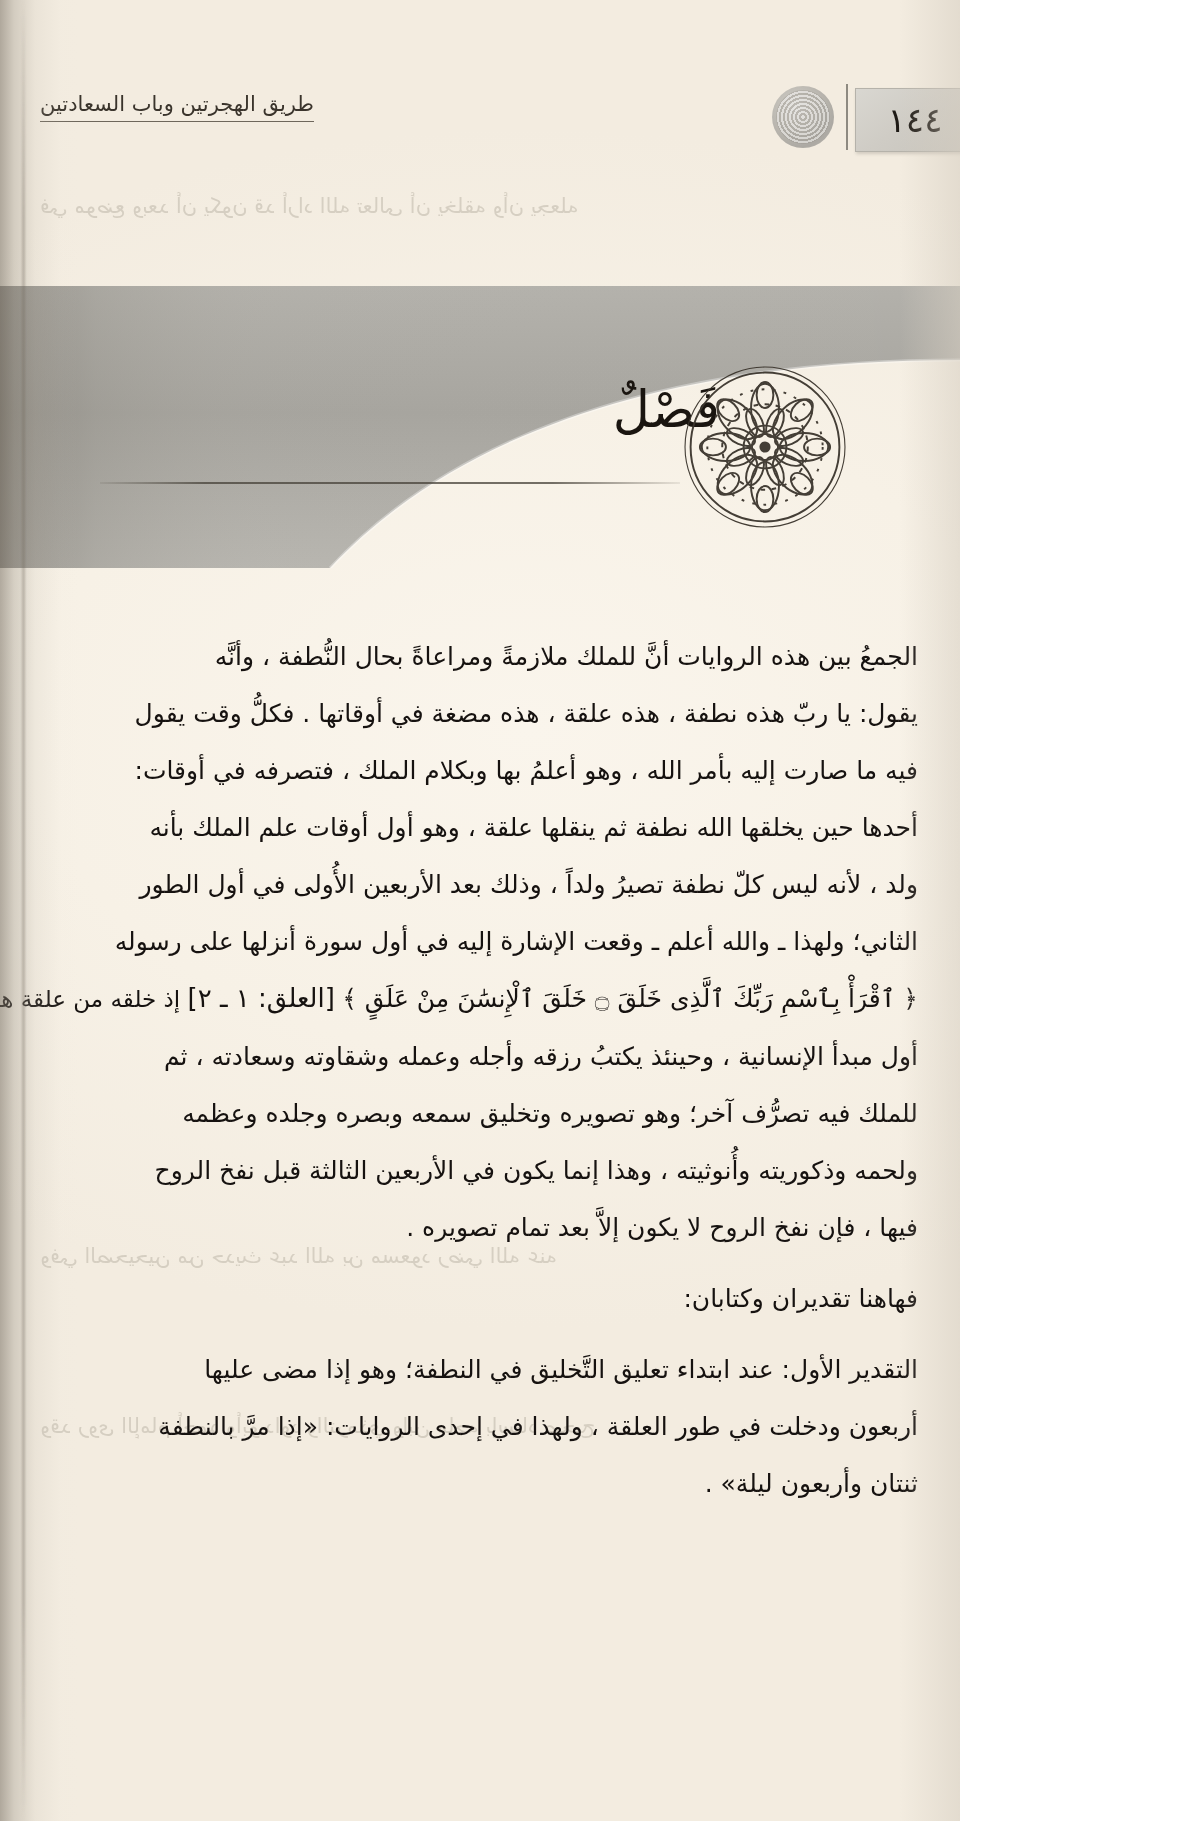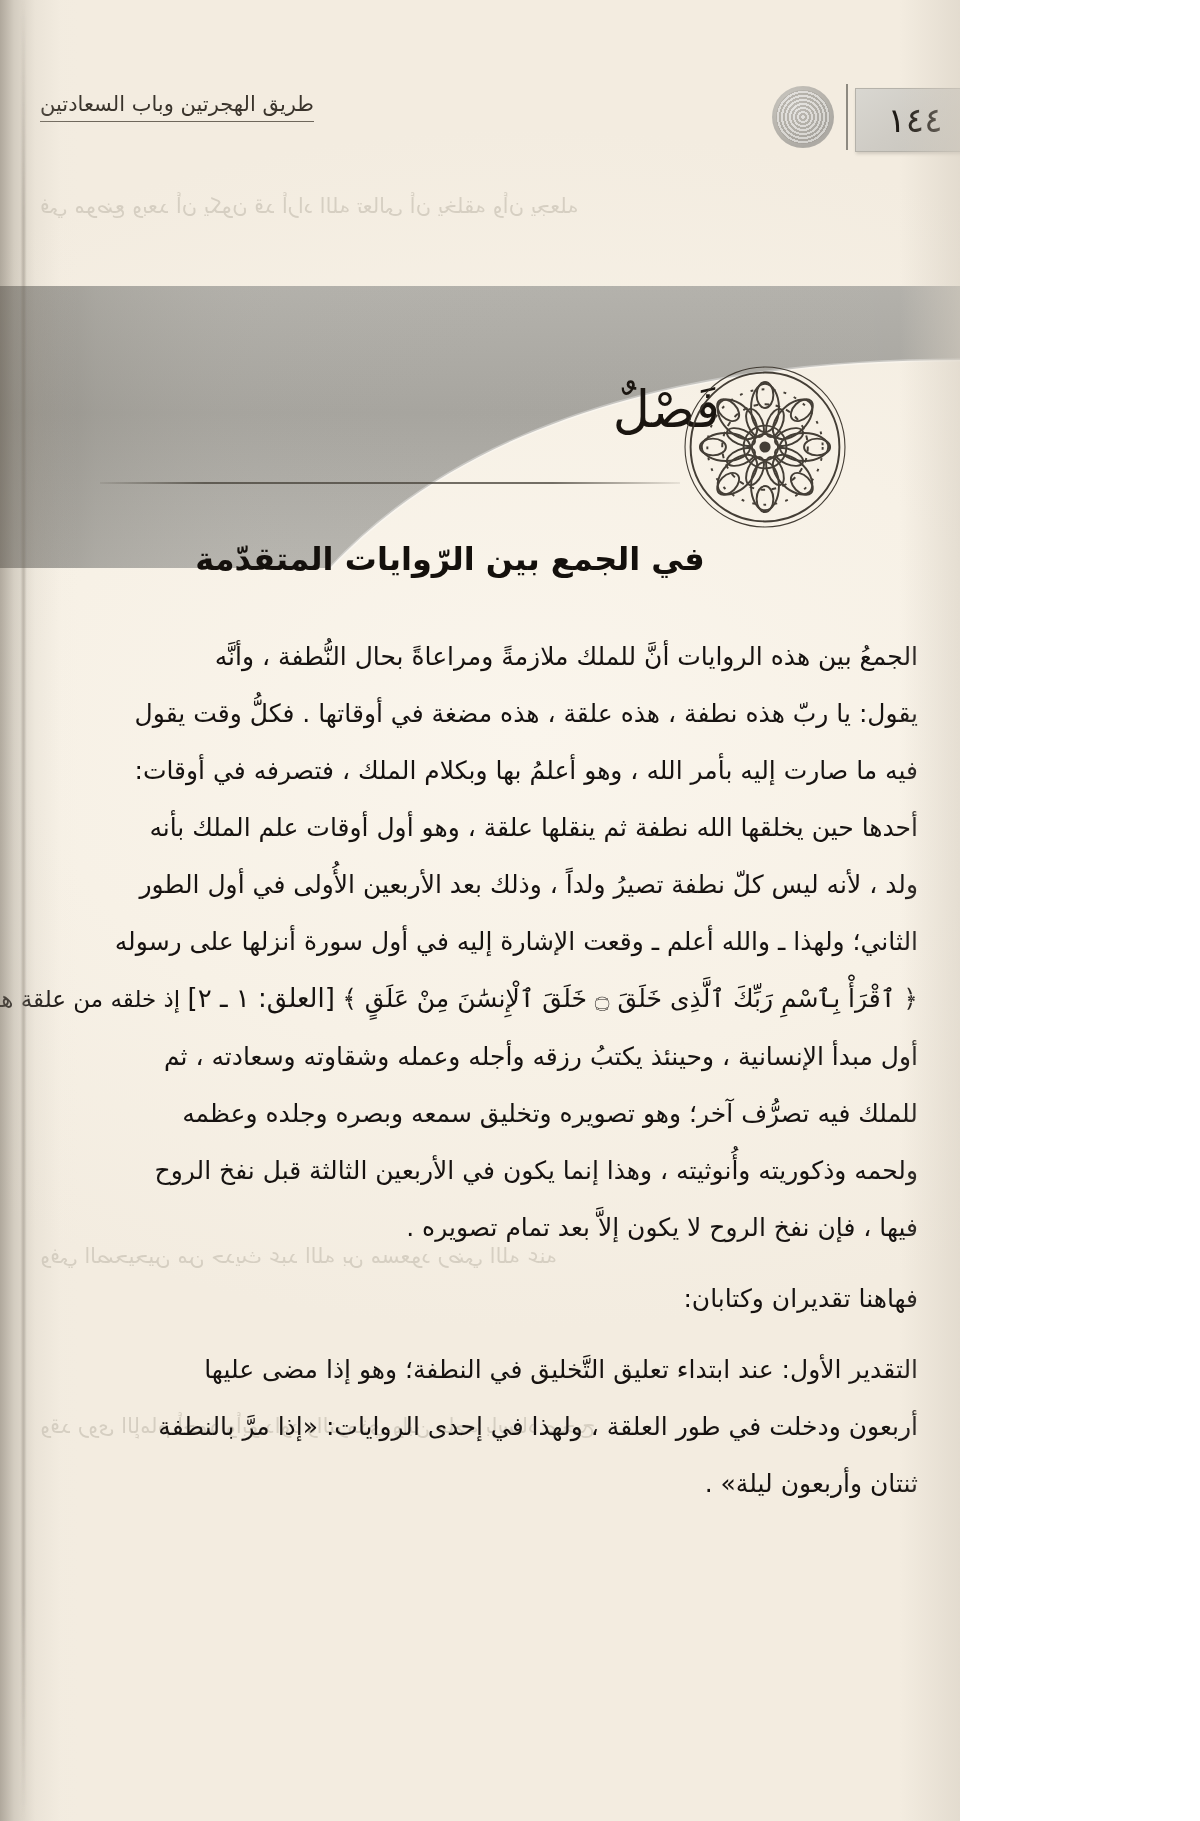--- a/index.html
+++ b/index.html
@@ -365,21 +365,20 @@
 
             <circle cx="100" cy="100" r="46" stroke-dasharray="5 7"></circle>
             <circle cx="100" cy="100" r="62" stroke-dasharray="3 9"></circle>
             <circle cx="100" cy="100" r="80"></circle>
             <circle cx="100" cy="100" r="86" stroke-width="1.2"></circle>
           </g>
         </svg>
       </div>
     </div>
 
-    <div class="section-subtitle">في الجمع بين الرّوايات المتقدّمة</div>
 
     <div class="body-col">
 
       <div class="line">الجمعُ بين هذه الروايات أنَّ للملك ملازمةً ومراعاةً بحال النُّطفة ، وأنَّه</div>
       <div class="line">يقول: يا ربّ هذه نطفة ، هذه علقة ، هذه مضغة في أوقاتها . فكلُّ وقت يقول</div>
       <div class="line">فيه ما صارت إليه بأمر الله ، وهو أعلمُ بها وبكلام الملك ، فتصرفه في أوقات:</div>
       <div class="line">أحدها حين يخلقها الله نطفة ثم ينقلها علقة ، وهو أول أوقات علم الملك بأنه</div>
       <div class="line">ولد ، لأنه ليس كلّ نطفة تصيرُ ولداً ، وذلك بعد الأربعين الأُولى في أول الطور</div>
       <div class="line">الثاني؛ ولهذا ـ والله أعلم ـ وقعت الإشارة إليه في أول سورة أنزلها على رسوله</div>
 

